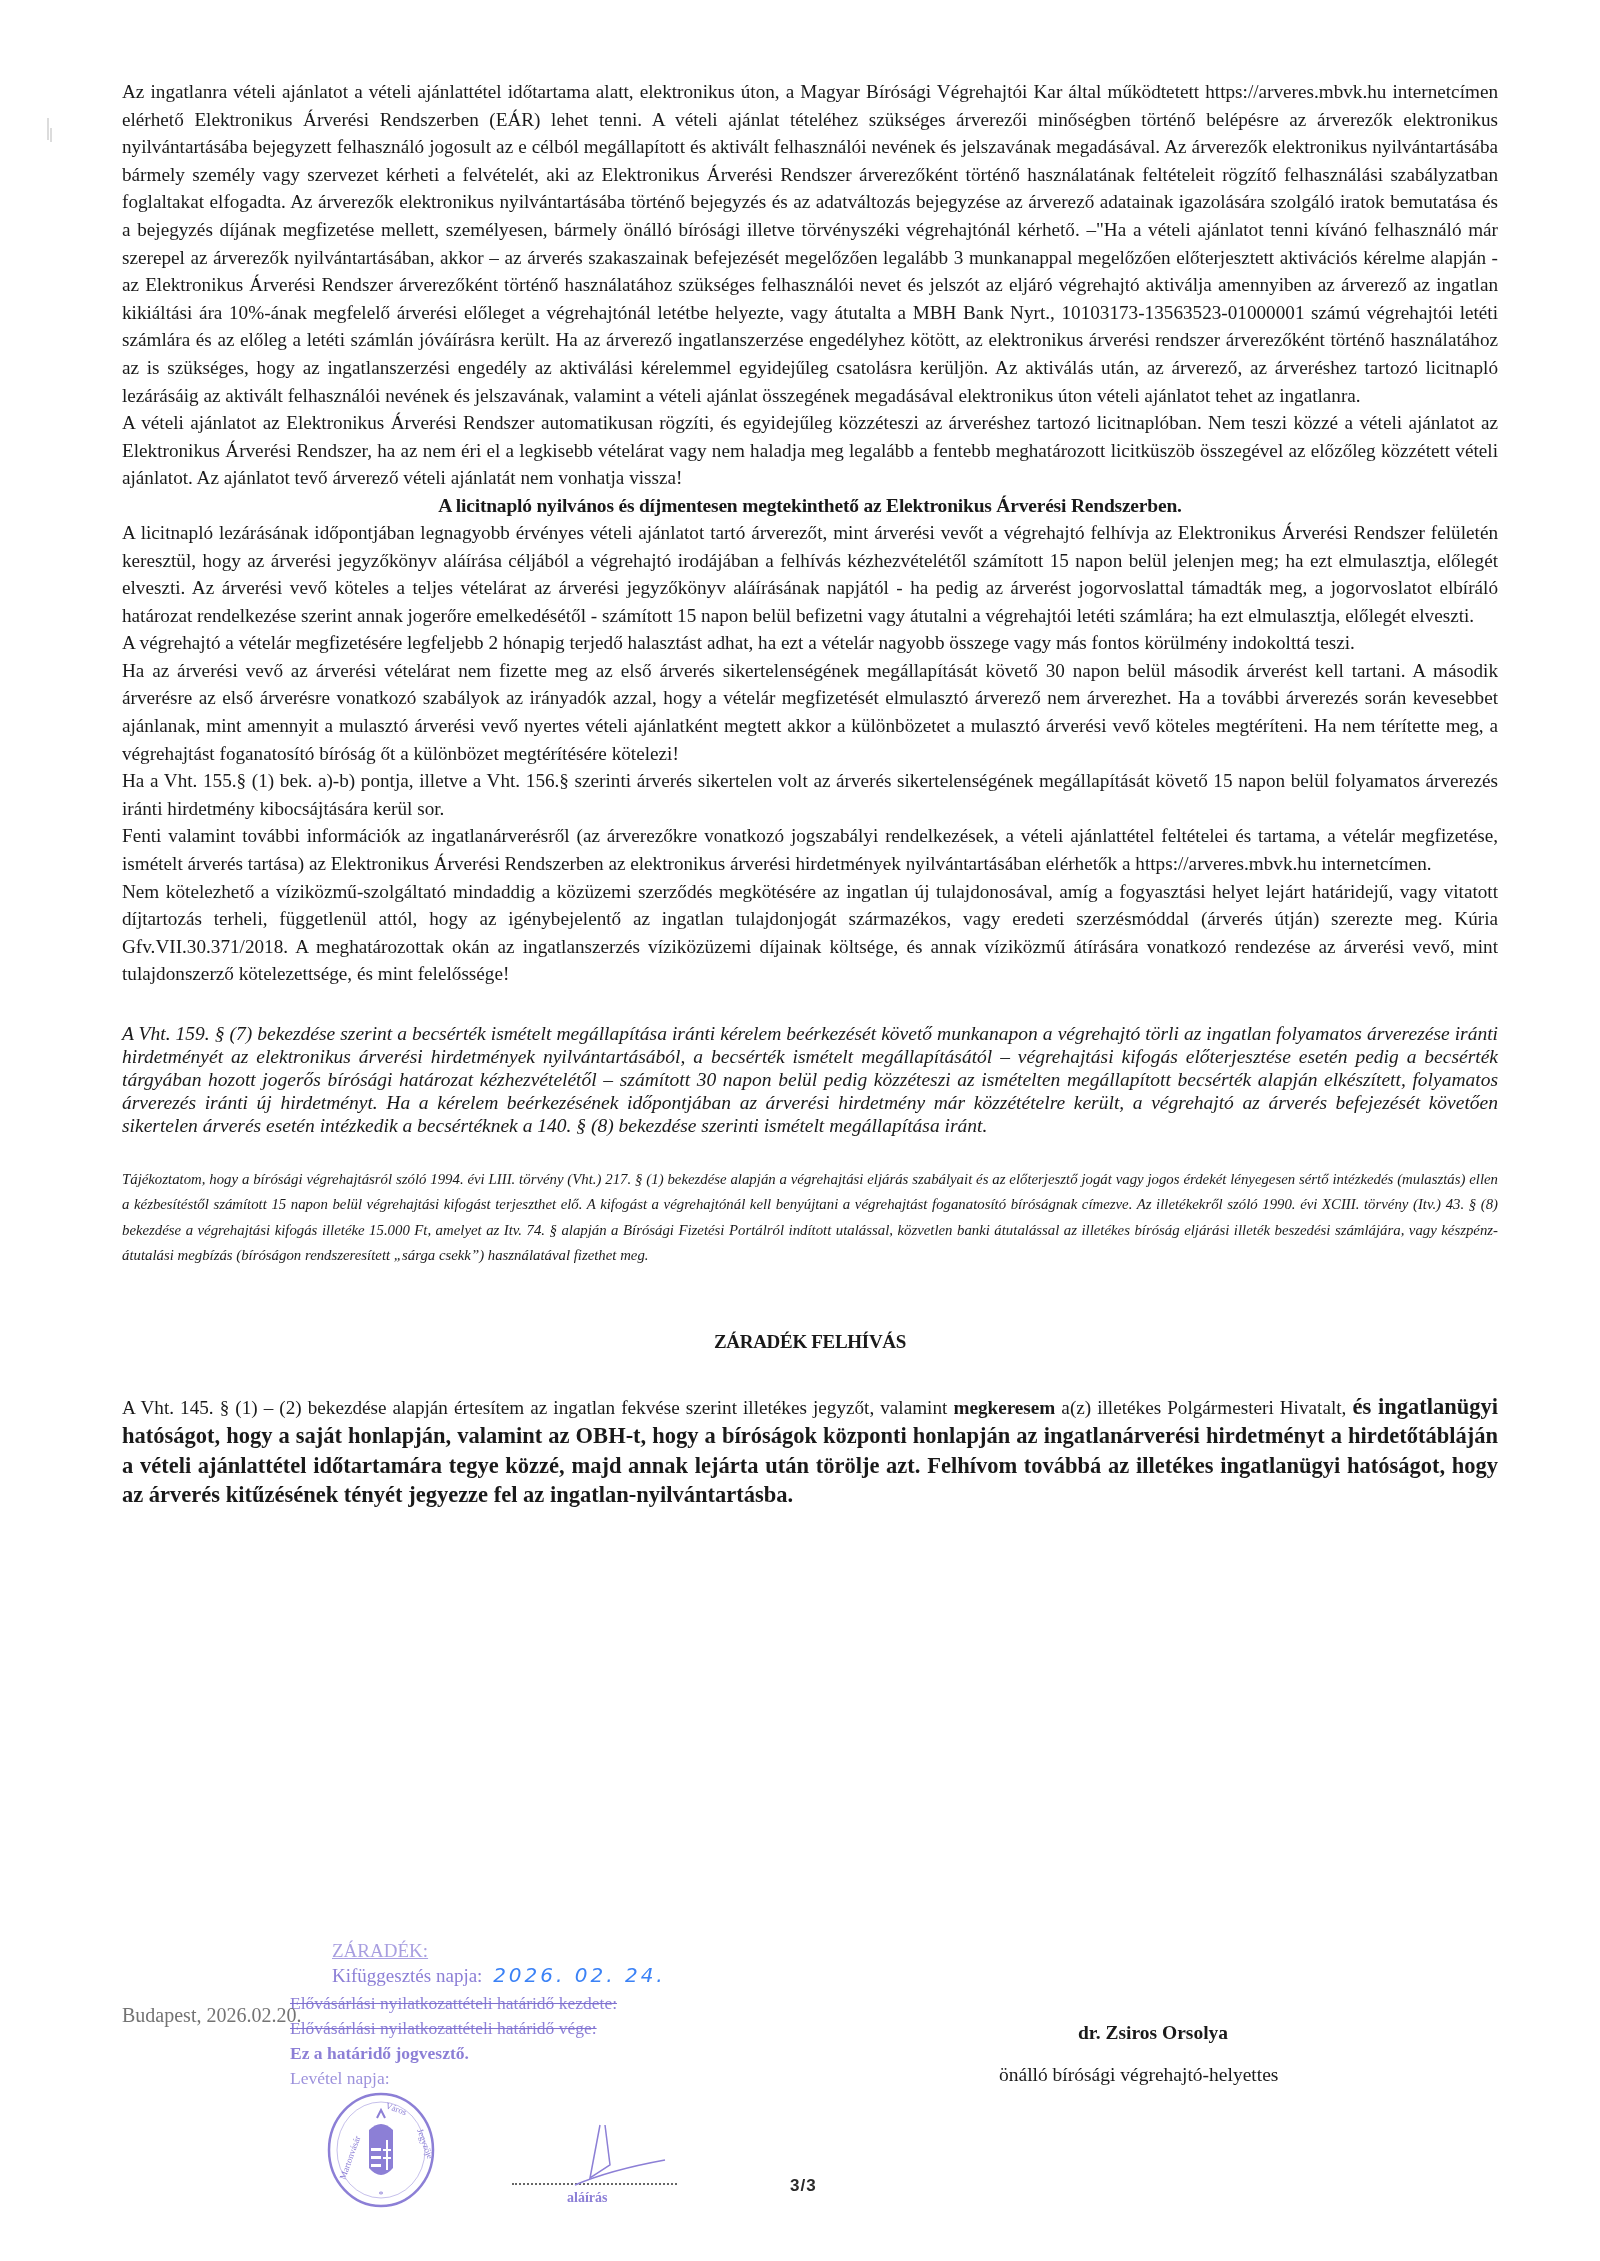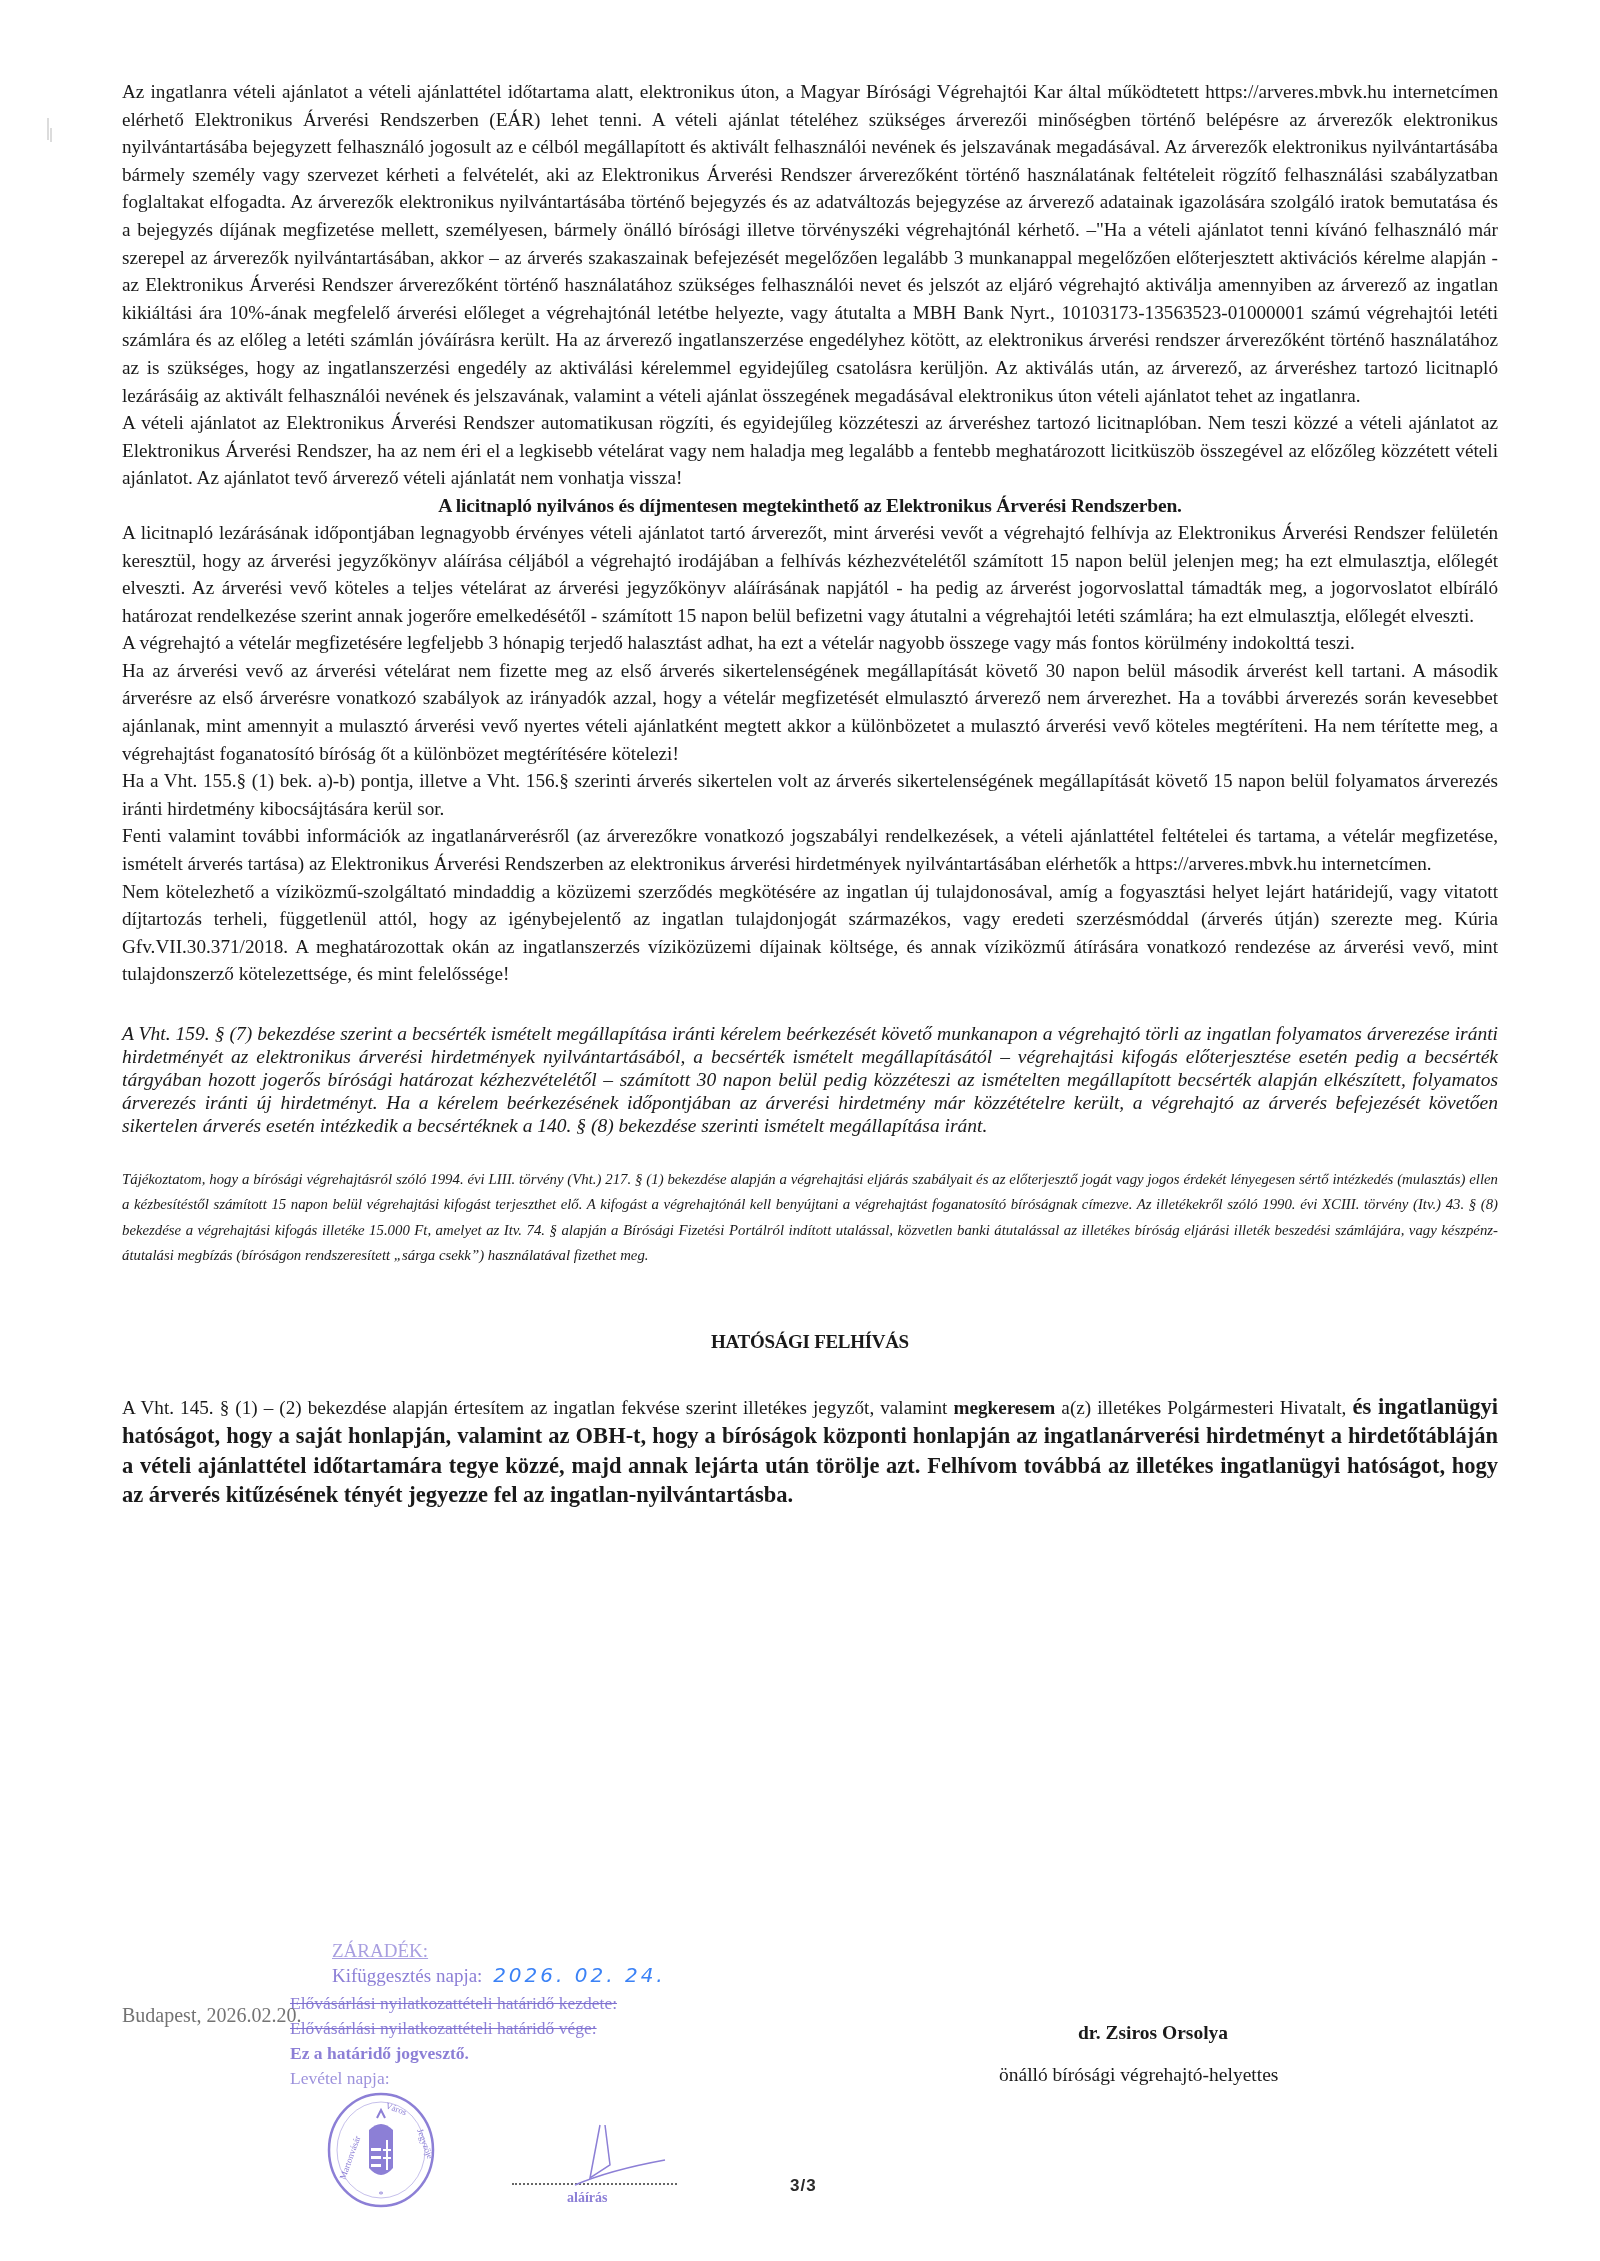--- a/index.html
+++ b/index.html
@@ -28,34 +28,34 @@
 <body>
 
 <div class="margin-mark" style="top:118px;height:22px;"></div>
 <div class="margin-mark" style="top:128px;height:14px;left:50px;"></div>
 
 <div class="page">
   <p class="p">Az ingatlanra vételi ajánlatot a vételi ajánlattétel időtartama alatt, elektronikus úton, a Magyar Bírósági Végrehajtói Kar által működtetett https://arveres.mbvk.hu internetcímen elérhető Elektronikus Árverési Rendszerben (EÁR) lehet tenni. A vételi ajánlat tételéhez szükséges árverezői minőségben történő belépésre az árverezők elektronikus nyilvántartásába bejegyzett felhasználó jogosult az e célból megállapított és aktivált felhasználói nevének és jelszavának megadásával. Az árverezők elektronikus nyilvántartásába bármely személy vagy szervezet kérheti a felvételét, aki az Elektronikus Árverési Rendszer árverezőként történő használatának feltételeit rögzítő felhasználási szabályzatban foglaltakat elfogadta. Az árverezők elektronikus nyilvántartásába történő bejegyzés és az adatváltozás bejegyzése az árverező adatainak igazolására szolgáló iratok bemutatása és a bejegyzés díjának megfizetése mellett, személyesen, bármely önálló bírósági illetve törvényszéki végrehajtónál kérhető. –"Ha a vételi ajánlatot tenni kívánó felhasználó már szerepel az árverezők nyilvántartásában, akkor – az árverés szakaszainak befejezését megelőzően  legalább 3 munkanappal megelőzően előterjesztett aktivációs kérelme alapján - az Elektronikus Árverési Rendszer árverezőként történő használatához szükséges felhasználói nevet és jelszót az eljáró végrehajtó aktiválja amennyiben az árverező az ingatlan kikiáltási ára 10%-ának megfelelő árverési előleget a végrehajtónál letétbe helyezte, vagy átutalta a  MBH Bank Nyrt., 10103173-13563523-01000001 számú végrehajtói letéti számlára és az előleg a letéti számlán jóváírásra került. Ha az árverező ingatlanszerzése engedélyhez kötött, az elektronikus árverési rendszer árverezőként történő használatához az is szükséges, hogy az ingatlanszerzési engedély az aktiválási kérelemmel egyidejűleg csatolásra kerüljön. Az aktiválás után, az árverező, az árveréshez tartozó licitnapló lezárásáig az aktivált felhasználói nevének és jelszavának, valamint a vételi ajánlat összegének megadásával elektronikus úton vételi ajánlatot tehet az ingatlanra.</p>
   <p class="p">A vételi ajánlatot az Elektronikus Árverési Rendszer automatikusan rögzíti, és egyidejűleg közzéteszi az árveréshez tartozó licitnaplóban. Nem teszi közzé a vételi ajánlatot az Elektronikus Árverési Rendszer, ha az nem éri el a legkisebb vételárat vagy nem haladja meg legalább a fentebb meghatározott licitküszöb összegével az előzőleg közzétett vételi ajánlatot. Az ajánlatot tevő árverező vételi ajánlatát nem vonhatja vissza!</p>
   <p class="center-bold">A licitnapló nyilvános és díjmentesen megtekinthető az Elektronikus Árverési Rendszerben.</p>
   <p class="p">A licitnapló lezárásának időpontjában legnagyobb érvényes vételi ajánlatot tartó árverezőt, mint árverési vevőt a végrehajtó felhívja az Elektronikus Árverési Rendszer felületén keresztül, hogy az árverési jegyzőkönyv aláírása céljából a végrehajtó irodájában a felhívás kézhezvételétől számított 15 napon belül jelenjen meg; ha ezt elmulasztja, előlegét elveszti. Az árverési vevő köteles a teljes vételárat az árverési jegyzőkönyv aláírásának napjától - ha pedig az árverést jogorvoslattal támadták meg, a jogorvoslatot elbíráló határozat rendelkezése szerint annak jogerőre emelkedésétől - számított 15 napon belül befizetni vagy átutalni a végrehajtói letéti számlára; ha ezt elmulasztja, előlegét elveszti.</p>
-  <p class="p">A végrehajtó a vételár megfizetésére legfeljebb 3 hónapig terjedő halasztást adhat, ha ezt a vételár nagyobb összege vagy más fontos körülmény indokolttá teszi.</p>
+  <p class="p">A végrehajtó a vételár megfizetésére legfeljebb 2 hónapig terjedő halasztást adhat, ha ezt a vételár nagyobb összege vagy más fontos körülmény indokolttá teszi.</p>
   <p class="p">Ha az árverési vevő az árverési vételárat nem fizette meg az első árverés sikertelenségének megállapítását követő 30 napon belül második árverést kell tartani. A második árverésre az első árverésre vonatkozó szabályok az irányadók azzal, hogy a vételár megfizetését elmulasztó árverező nem árverezhet. Ha a további árverezés során kevesebbet ajánlanak, mint amennyit a mulasztó árverési vevő nyertes vételi ajánlatként megtett akkor a különbözetet a mulasztó árverési vevő köteles megtéríteni. Ha nem térítette meg, a végrehajtást foganatosító bíróság őt a különbözet megtérítésére kötelezi!</p>
   <p class="p">Ha a Vht. 155.§ (1) bek. a)-b) pontja, illetve a Vht. 156.§ szerinti árverés sikertelen volt az árverés sikertelenségének megállapítását követő 15 napon belül folyamatos árverezés iránti hirdetmény kibocsájtására kerül sor.</p>
   <p class="p">Fenti valamint további információk az ingatlanárverésről (az árverezőkre vonatkozó jogszabályi rendelkezések, a vételi ajánlattétel feltételei és tartama, a vételár megfizetése, ismételt árverés tartása) az Elektronikus Árverési Rendszerben az elektronikus árverési hirdetmények nyilvántartásában elérhetők a https://arveres.mbvk.hu internetcímen.</p>
   <p class="p">Nem kötelezhető a víziközmű-szolgáltató mindaddig a közüzemi szerződés megkötésére az ingatlan új tulajdonosával, amíg a fogyasztási helyet lejárt határidejű, vagy vitatott díjtartozás terheli, függetlenül attól, hogy az igénybejelentő az ingatlan tulajdonjogát származékos, vagy eredeti szerzésmóddal (árverés útján) szerezte meg. Kúria Gfv.VII.30.371/2018. A meghatározottak okán az ingatlanszerzés víziközüzemi díjainak költsége, és annak víziközmű átírására vonatkozó rendezése az árverési vevő, mint tulajdonszerző kötelezettsége, és mint felelőssége!</p>
 
   <div style="height:34px"></div>
   <p class="italic-block">A Vht. 159. § (7) bekezdése szerint a becsérték ismételt megállapítása iránti kérelem beérkezését követő munkanapon a végrehajtó törli az ingatlan folyamatos árverezése iránti hirdetményét az elektronikus árverési hirdetmények nyilvántartásából, a becsérték ismételt megállapításától – végrehajtási kifogás előterjesztése esetén pedig a becsérték tárgyában hozott jogerős bírósági határozat kézhezvételétől – számított 30 napon belül pedig közzéteszi az ismételten megállapított becsérték alapján elkészített, folyamatos árverezés iránti új hirdetményt. Ha a kérelem beérkezésének időpontjában az árverési hirdetmény már közzétételre került, a végrehajtó az árverés befejezését követően sikertelen árverés esetén intézkedik a becsértéknek a 140. § (8) bekezdése szerinti ismételt megállapítása iránt.</p>
 
   <div style="height:30px"></div>
   <p class="small-italic">Tájékoztatom, hogy a bírósági végrehajtásról szóló 1994. évi LIII. törvény (Vht.) 217. § (1) bekezdése alapján a végrehajtási eljárás szabályait és az előterjesztő jogát vagy jogos érdekét lényegesen sértő intézkedés (mulasztás) ellen a kézbesítéstől számított 15 napon belül végrehajtási kifogást terjeszthet elő. A kifogást a végrehajtónál kell benyújtani a végrehajtást foganatosító bíróságnak címezve. Az illetékekről szóló 1990. évi XCIII. törvény (Itv.) 43. § (8) bekezdése a végrehajtási kifogás illetéke 15.000 Ft, amelyet az Itv. 74. § alapján a Bírósági Fizetési Portálról indított utalással, közvetlen banki átutalással az illetékes bíróság eljárási illeték beszedési számlájára, vagy készpénz-átutalási megbízás (bíróságon rendszeresített „sárga csekk”) használatával fizethet meg.</p>
 
   <div style="height:62px"></div>
-  <p class="heading">HATÓSÁGI FELHÍVÁS</p>
+  <p class="heading">ZÁRADÉK FELHÍVÁS</p>
 
   <div style="height:40px"></div>
   <p class="felhivas"><span>A Vht. 145. § (1) – (2) bekezdése alapján értesítem az ingatlan fekvése szerint illetékes jegyzőt, valamint </span><span class="bs">megkeresem</span><span> a(z)  illetékes Polgármesteri Hivatalt, </span><span class="b">és ingatlanügyi hatóságot, hogy a saját honlapján, valamint az OBH-t, hogy a bíróságok központi honlapján az ingatlanárverési hirdetményt a hirdetőtábláján a vételi ajánlattétel időtartamára tegye közzé, majd annak lejárta után törölje azt. Felhívom továbbá az illetékes ingatlanügyi hatóságot, hogy az árverés kitűzésének tényét jegyezze fel az ingatlan-nyilvántartásba.</span></p>
 </div>
 
 <div class="stamp-text" style="left:332px;top:1940px;font-size:19px;text-decoration:underline;opacity:0.75;">ZÁRADÉK:</div>
 <div class="stamp-text" style="left:332px;top:1963px;font-size:19px;">
   <span>Kifüggesztés napja:</span>
   <span class="handwritten" style="font-size:20px;margin-left:6px;">2026. 02. 24.</span>
 </div>

